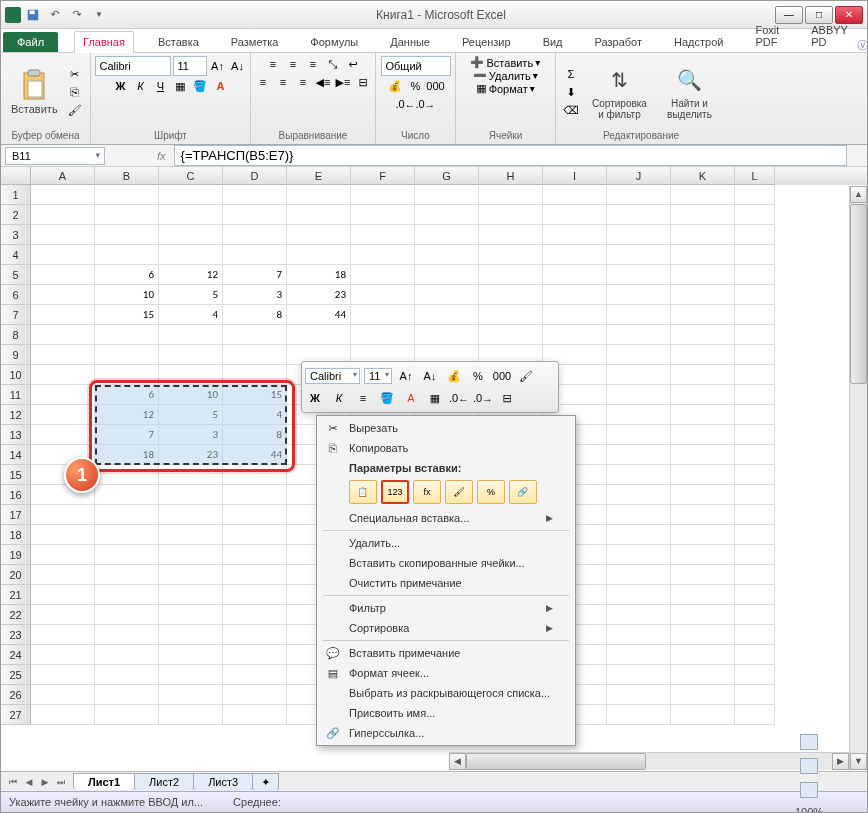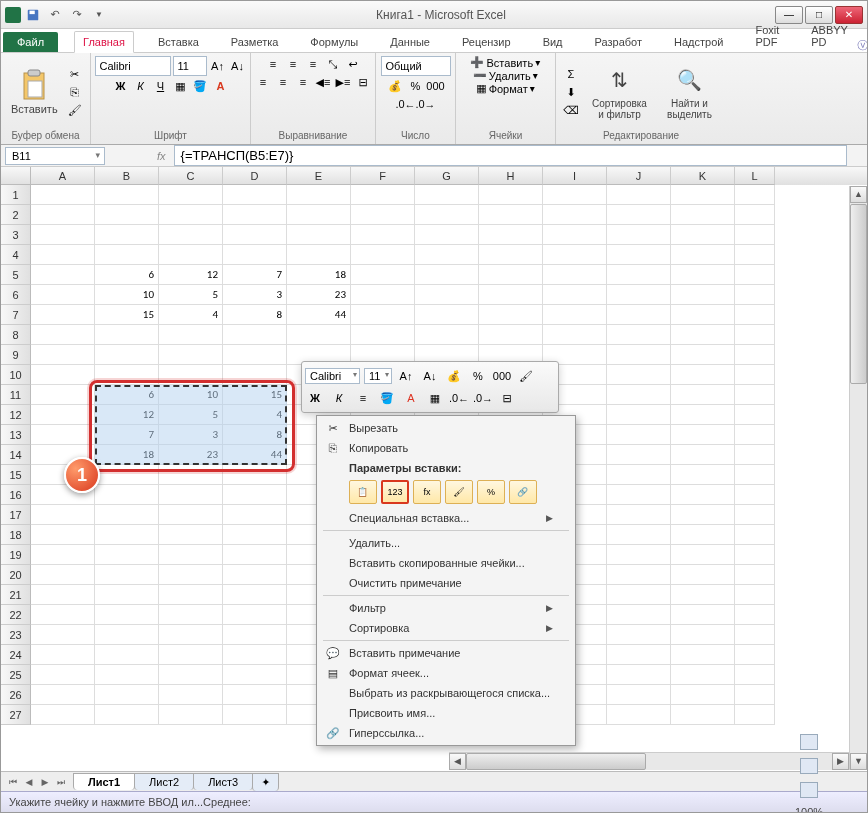--- a/index.html
+++ b/index.html
@@ -819,21 +819,21 @@
   <div class="hscroll">
     <div class="hscroll-btn">◀</div>
     <div class="hscroll-thumb"></div>
     <div style="flex:1"></div>
     <div class="hscroll-btn">▶</div>
   </div>
 </div>
 
 <div class="status-bar">
   <span>Укажите ячейку и нажмите ВВОД ил...</span>
-  <span style="">Среднее:</span>
+  <span style="margin-left:30px">Среднее:</span>
   <div class="status-right">
     <span class="view-btn"></span>
     <span class="view-btn"></span>
     <span class="view-btn"></span>
     <span>100%</span>
     <span>−</span>
     <div class="zoom-slider">
         <div class="zoom-thumb"></div>
       </div>
     <span>+</span>

